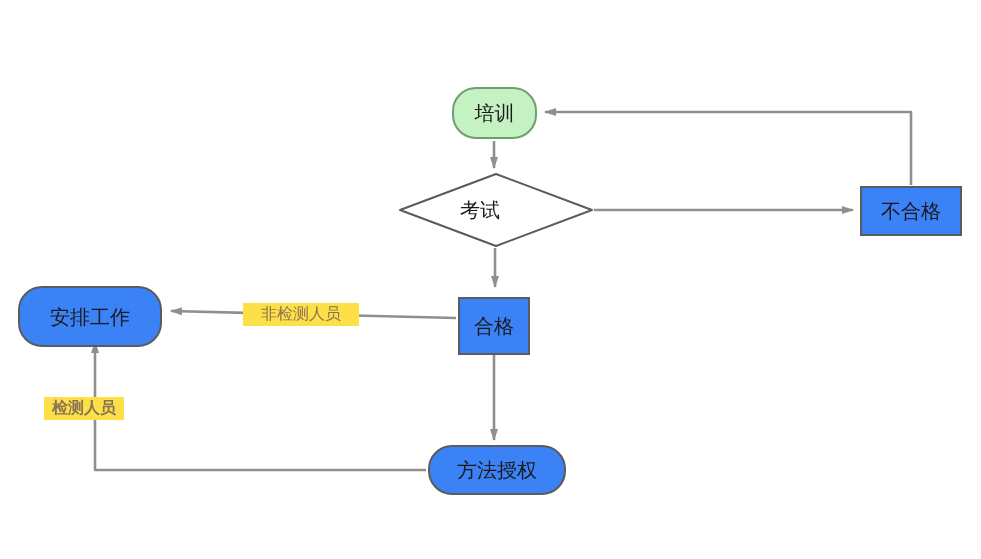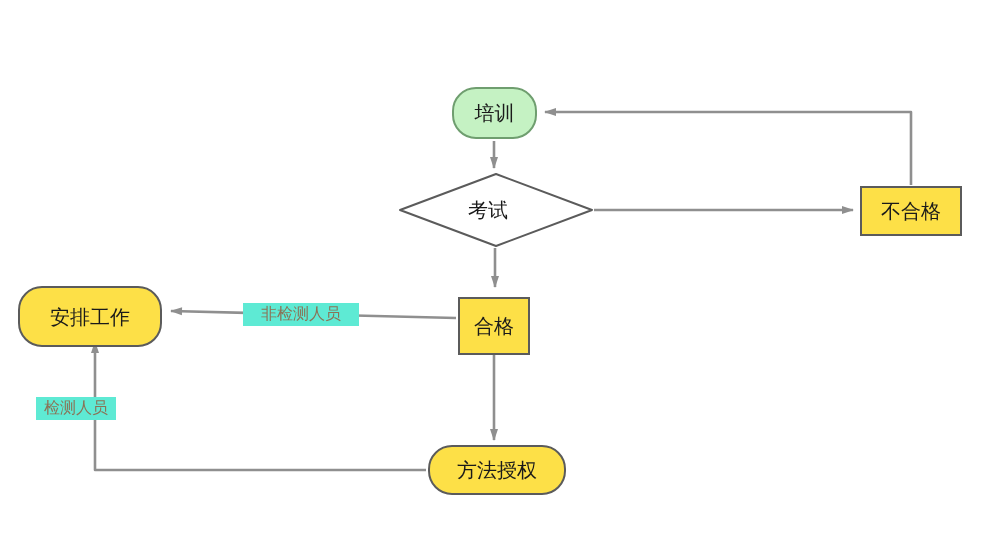--- a/index.html
+++ b/index.html
@@ -33,42 +33,42 @@
     stroke: #5b5b5b;
     stroke-width: 2;
     stroke-linejoin: round;
   }
 
   .node {
     position: absolute;
     display: flex;
     align-items: center;
     justify-content: center;
-    background: #fde047;
+    background: #3b82f6;
     border: 2px solid #5b5b5b;
     font-size: 20px;
     color: #1a1a1a;
     text-align: center;
     line-height: 1.2;
   }
 
   .node.rounded { border-radius: 24px; }
 
   .node.training { background: #c5f2c3; border-color: #6f9e6f; }
 
   .node.no-box {
     background: transparent;
     border: none;
   }
 
   .edge-label {
     position: absolute;
     font-size: 16px;
     color: #8a7357;
-    background: #5eead4;
+    background: #fde047;
     padding: 1px 4px;
     white-space: nowrap;
     text-align: center;
   }
 </style>
 </head>
 <body>
 
 <div class="canvas">
 
@@ -93,21 +93,21 @@
 
     <path class="edge-path" d="M426,470 L95,470 L95,342" marker-end="url(#arrow)"></path>
 
     <polygon class="diamond-shape" points="400,210 496,174 592,210 496,246"></polygon>
   </svg>
 
   <div class="node rounded training" style="left:452px; top:87px; width:85px; height:52px;">
     <span>培训</span>
   </div>
 
-  <div class="node no-box" style="left:392px; top:174px; width:192px; height:72px;">
+  <div class="node no-box" style="left:384px; top:174px; width:192px; height:72px;">
     <span>考试</span>
   </div>
 
   <div class="node" style="left:860px; top:186px; width:102px; height:50px;">
     <span>不合格</span>
   </div>
 
   <div class="node" style="left:458px; top:297px; width:72px; height:58px;">
     <span>合格</span>
   </div>
@@ -115,15 +115,15 @@
   <div class="node rounded" style="left:18px; top:286px; width:144px; height:61px;">
     <span>安排工作</span>
   </div>
 
   <div class="node rounded" style="left:428px; top:445px; width:138px; height:50px;">
     <span>方法授权</span>
   </div>
 
   <div class="edge-label" style="left:243px; top:303px; width:116px;">非检测人员</div>
 
-  <div class="edge-label" style="left:36px; top:397px; width:80px;">检测人员</div>
+  <div class="edge-label" style="left:44px; top:397px; width:80px;font-weight:bold;">检测人员</div>
 
 </div>
 
 </body></html>

